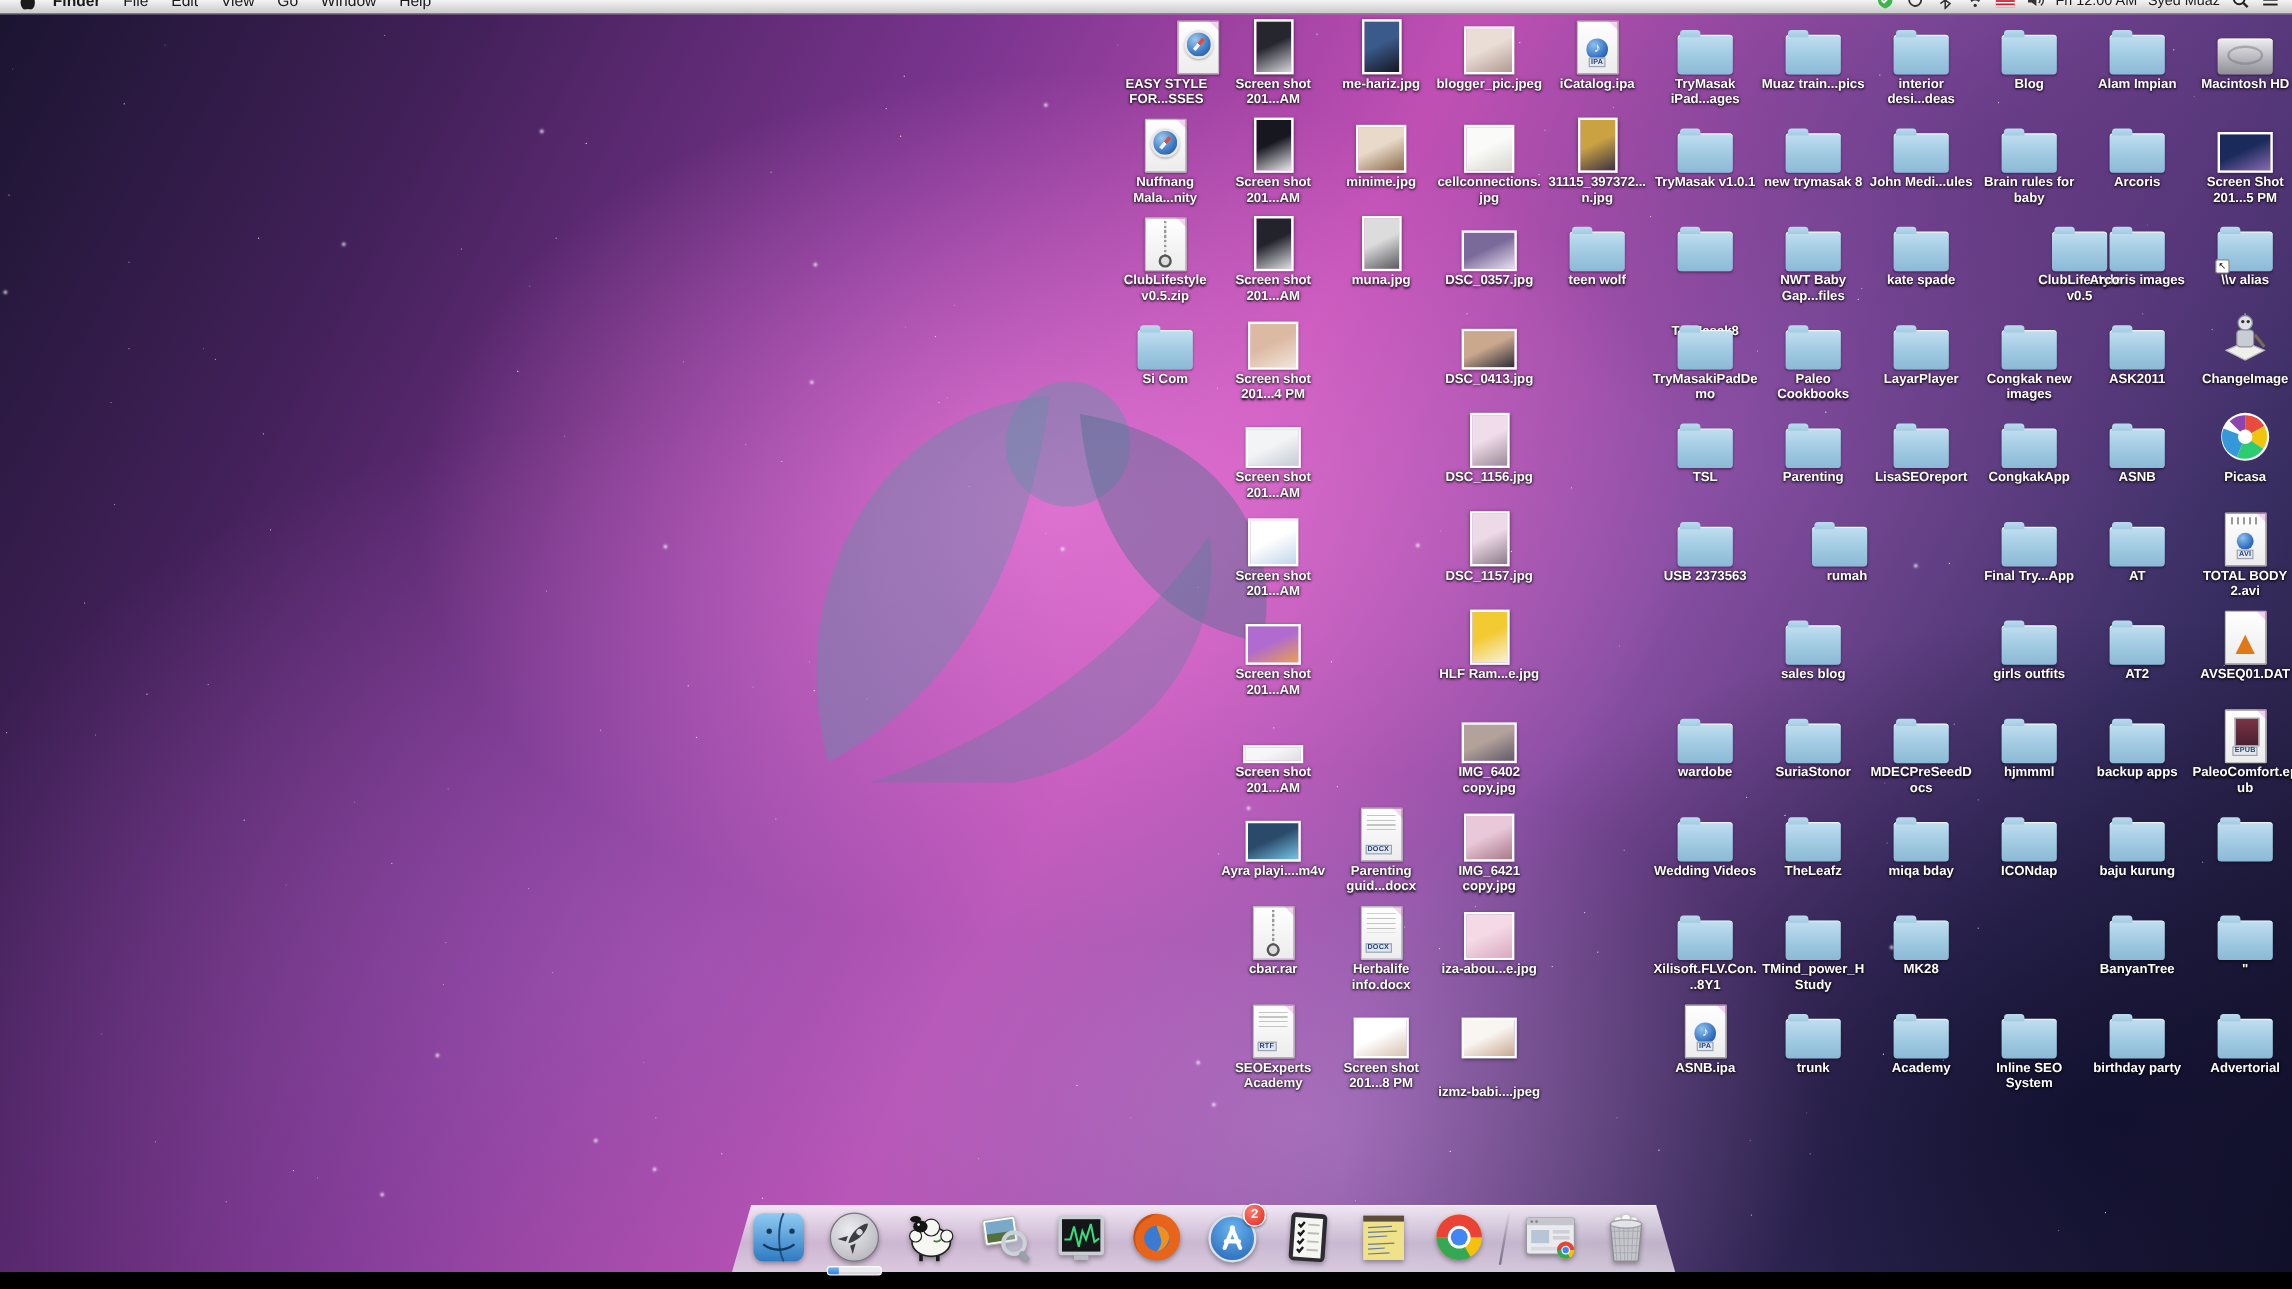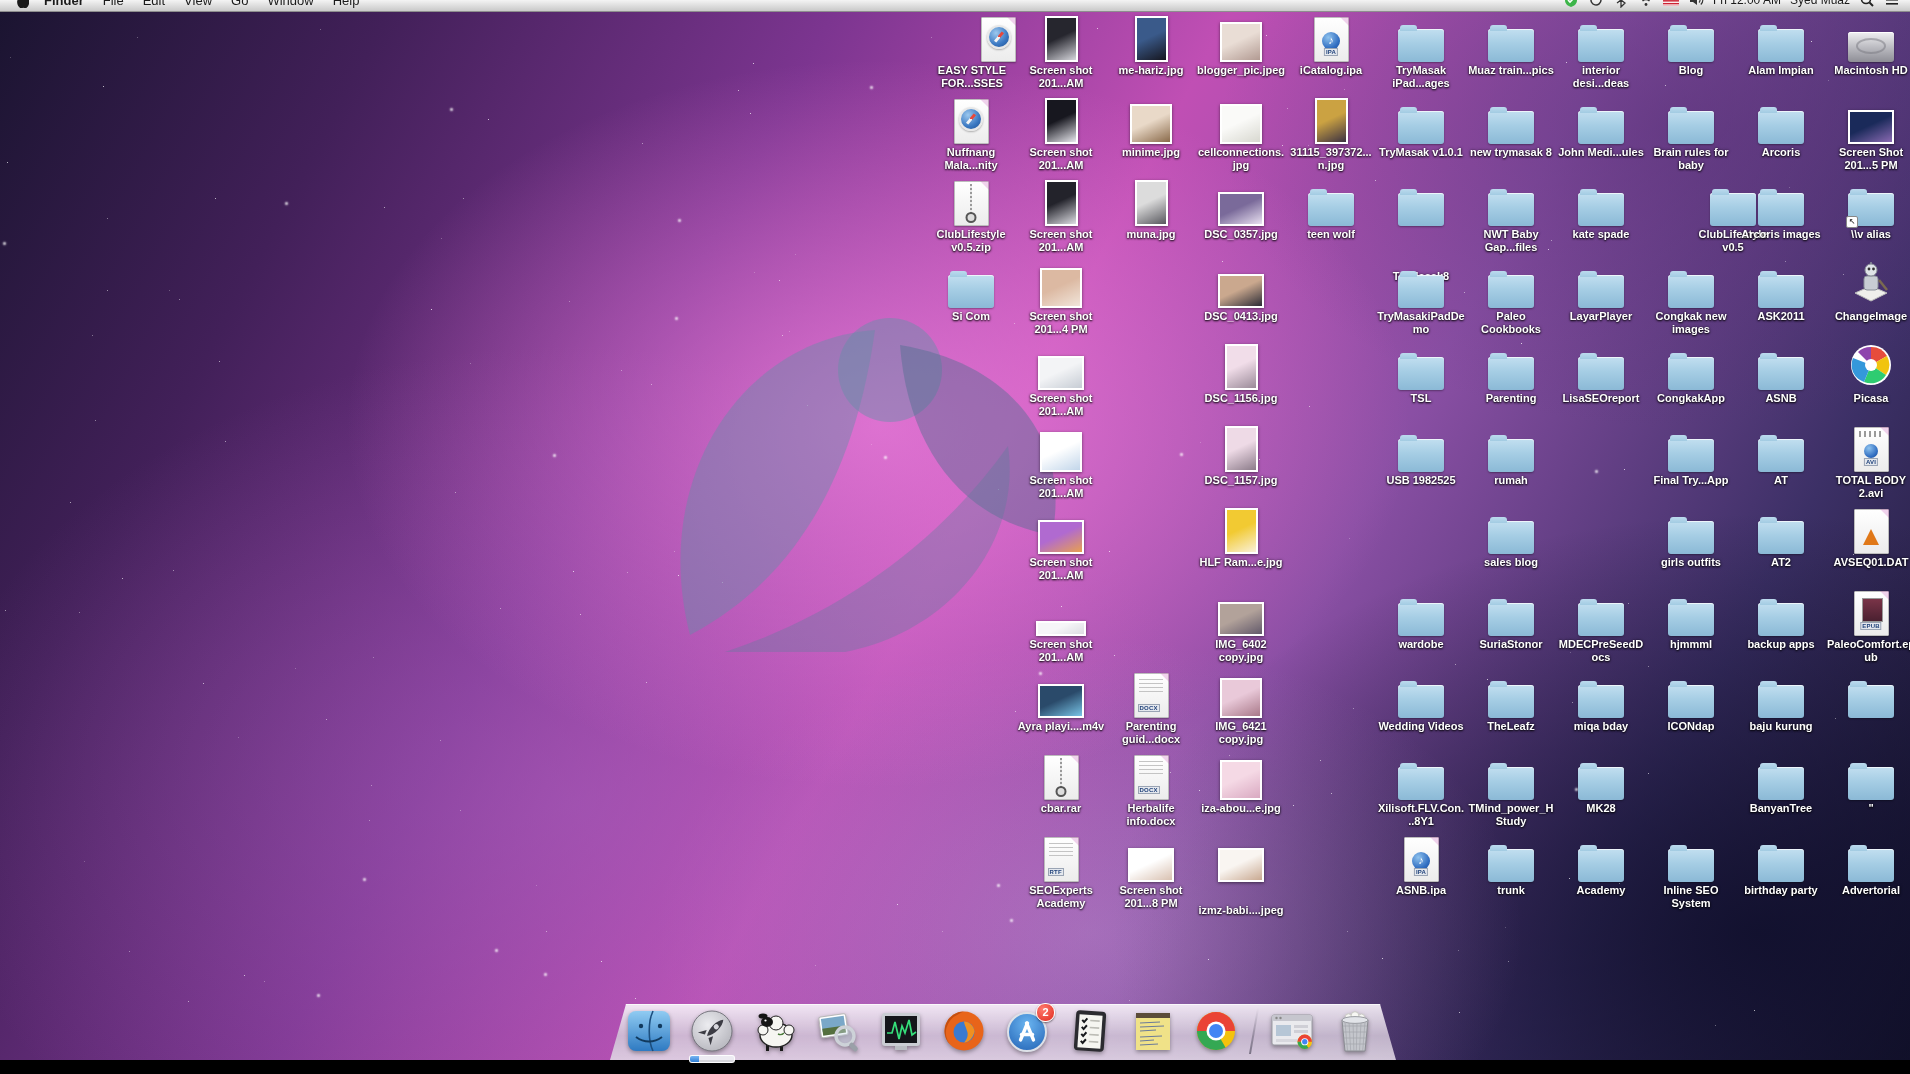--- a/index.html
+++ b/index.html
@@ -442,21 +442,21 @@
       <div class="dcell" style="left:1376px;top:344px;">
         <div class="ibox">
           <div class="folder"></div>
         </div>
         <div class="ilabel">TSL</div>
       </div>
       <div class="dcell" style="left:1376px;top:426px;">
         <div class="ibox">
           <div class="folder"></div>
         </div>
-        <div class="ilabel">USB 1982525</div>
+        <div class="ilabel">USB 2373563</div>
       </div>
       <div class="dcell" style="left:1376px;top:590px;">
         <div class="ibox">
           <div class="folder"></div>
         </div>
         <div class="ilabel">wardobe</div>
       </div>
       <div class="dcell" style="left:1376px;top:672px;">
         <div class="ibox">
           <div class="folder"></div>
@@ -501,21 +501,21 @@
           <div class="folder"></div>
         </div>
         <div class="ilabel">Paleo Cookbooks</div>
       </div>
       <div class="dcell" style="left:1466px;top:344px;">
         <div class="ibox">
           <div class="folder"></div>
         </div>
         <div class="ilabel">Parenting</div>
       </div>
-      <div class="dcell" style="left:1466px;top:426px;">
+      <div class="dcell" style="left:1466px;top:426px;align-items:flex-end;">
         <div class="ibox">
           <div class="folder"></div>
         </div>
         <div class="ilabel">rumah</div>
       </div>
       <div class="dcell" style="left:1466px;top:508px;">
         <div class="ibox">
           <div class="folder"></div>
         </div>
         <div class="ilabel">sales blog</div>

